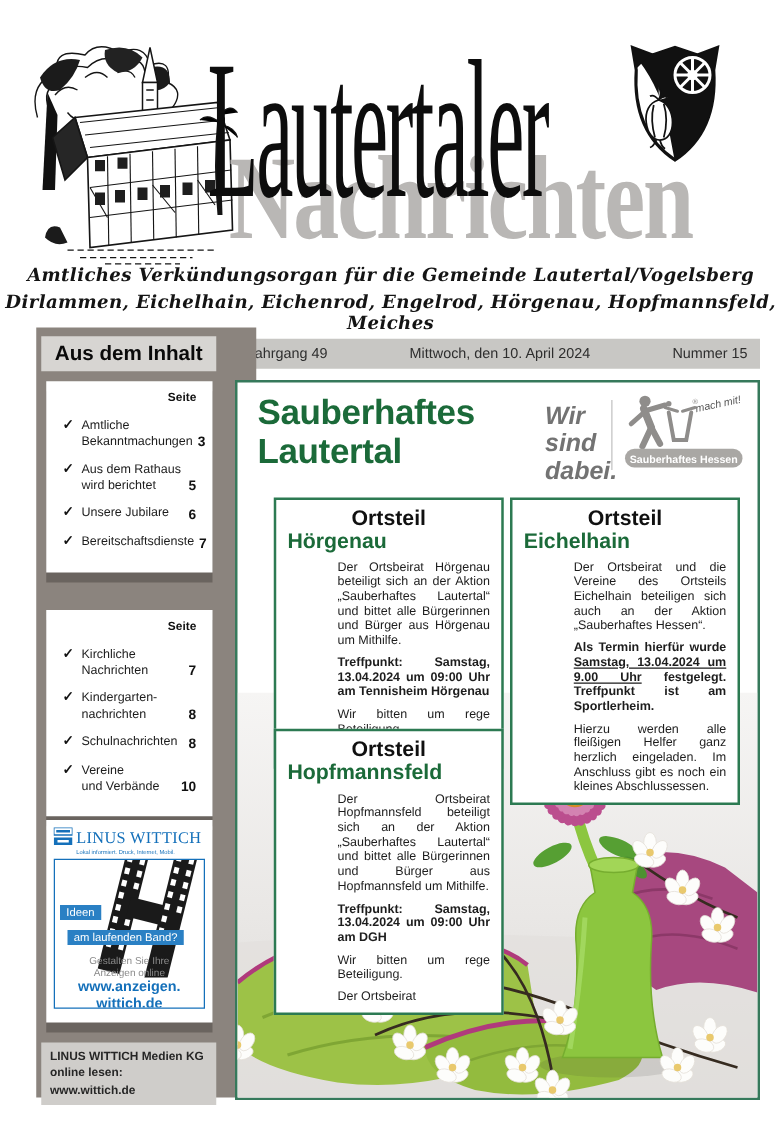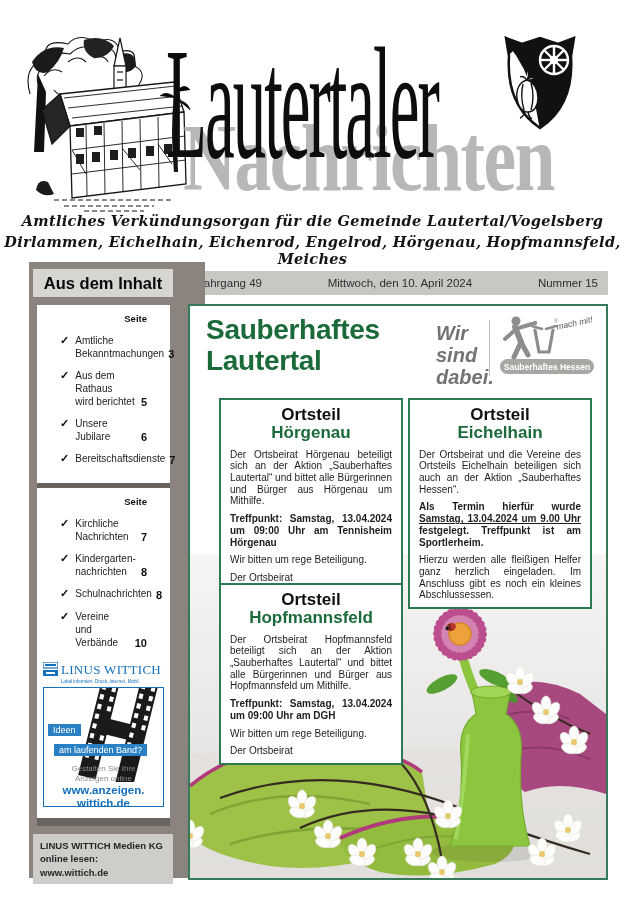--- a/index.html
+++ b/index.html
@@ -21,21 +21,21 @@
   
   .issuebar{left:188px;top:271px;width:420px;height:24px;background:#c8c7c4;
     display:flex;align-items:center;justify-content:space-between;
     font-size:11.5px;color:#2e2e2e;box-sizing:border-box;padding:0 10px;}
 
   
   .sidebar{left:29px;top:262px;width:176px;height:616px;background:#8b847e;}
   .sb-header{position:absolute;left:4px;top:7px;width:140px;height:28px;background:#d7d5d2;
     display:flex;align-items:center;justify-content:center;font-weight:bold;font-size:16.5px;color:#0a0a0a;}
   .sb-box{position:absolute;left:8px;width:133px;background:#fff;box-sizing:border-box;
-    padding:8px 23px;box-shadow:0 8px 0 rgba(45,40,36,.35);}
+    padding:8px 13px;box-shadow:0 8px 0 rgba(45,40,36,.35);}
   .seite{text-align:right;font-weight:bold;font-size:9.5px;color:#111;margin-bottom:10px;}
   .toc-item{display:flex;align-items:flex-start;margin-bottom:9px;}
   .chk{font-weight:bold;font-size:11px;color:#111;margin-right:6px;line-height:1.25;}
   .toc-label{font-size:10px;line-height:1.3;color:#1c1c1c;flex:1;}
   .toc-page{font-weight:bold;font-size:11px;color:#111;margin-left:4px;align-self:flex-end;}
   .ad-box{position:absolute;left:8px;top:394px;width:133px;height:162px;background:#fff;
     box-sizing:border-box;padding:6px;box-shadow:0 8px 0 rgba(45,40,36,.35);}
   .ad-logo-row{display:flex;align-items:flex-start;}
   .ad-brand{font-family:Liberation Serif, serif;color:#1470ba;font-size:13px;letter-spacing:.3px;margin-left:3px;}
   .ad-brand-tag{color:#1470ba;font-size:4.6px;margin-left:3px;margin-top:1px;}
@@ -57,22 +57,22 @@
     font-size:20px;line-height:1.1;color:#737373;z-index:2;}
   .logo-divider{position:absolute;left:299px;top:14px;width:1px;height:56px;background:#c2c2c2;z-index:2;}
   .machmit{position:absolute;left:366px;top:12px;font-style:italic;font-size:8.5px;color:#555;
     transform:rotate(-12deg);z-index:3;}
   .hessen-pill{position:absolute;left:310px;top:53px;width:94px;height:15px;background:#a9a7a4;
     border-radius:8px;display:flex;align-items:center;justify-content:center;
     color:#fff;font-weight:bold;font-size:8.5px;z-index:3;}
   .artbox{position:absolute;width:184px;border:2px solid #2c7a52;background:#fff;
     box-sizing:border-box;padding:6px 9px 6px;z-index:3;}
   .art-title{text-align:center;font-weight:bold;font-size:17px;line-height:1.08;color:#101010;}
-  .art-name{text-align:center;font-weight:bold;font-size:17px;line-height:1.08;color:#1b6a39;}
-  .art-p{font-size:10px;line-height:1.17;text-align:justify;color:#1d1d1d;margin-top:6px;}
+  .art-name{font-weight:bold;font-size:17px;line-height:1.08;color:#1b6a39;}
+  .art-p{font-size:10px;line-height:1.17;text-align:justify;color:#1d1d1d;margin-top:6px;margin-left:40px;}
   .art-bold{font-weight:bold;}
   .u{text-decoration:underline;}
   .photo{position:absolute;left:0;top:248px;width:416px;height:326px;z-index:1;}
 </style>
 </head>
 <body>
 
 <div class="page">
 
   <svg class="abs" style="left:24px;top:32px;" width="168" height="184" viewBox="0 0 168 184">

